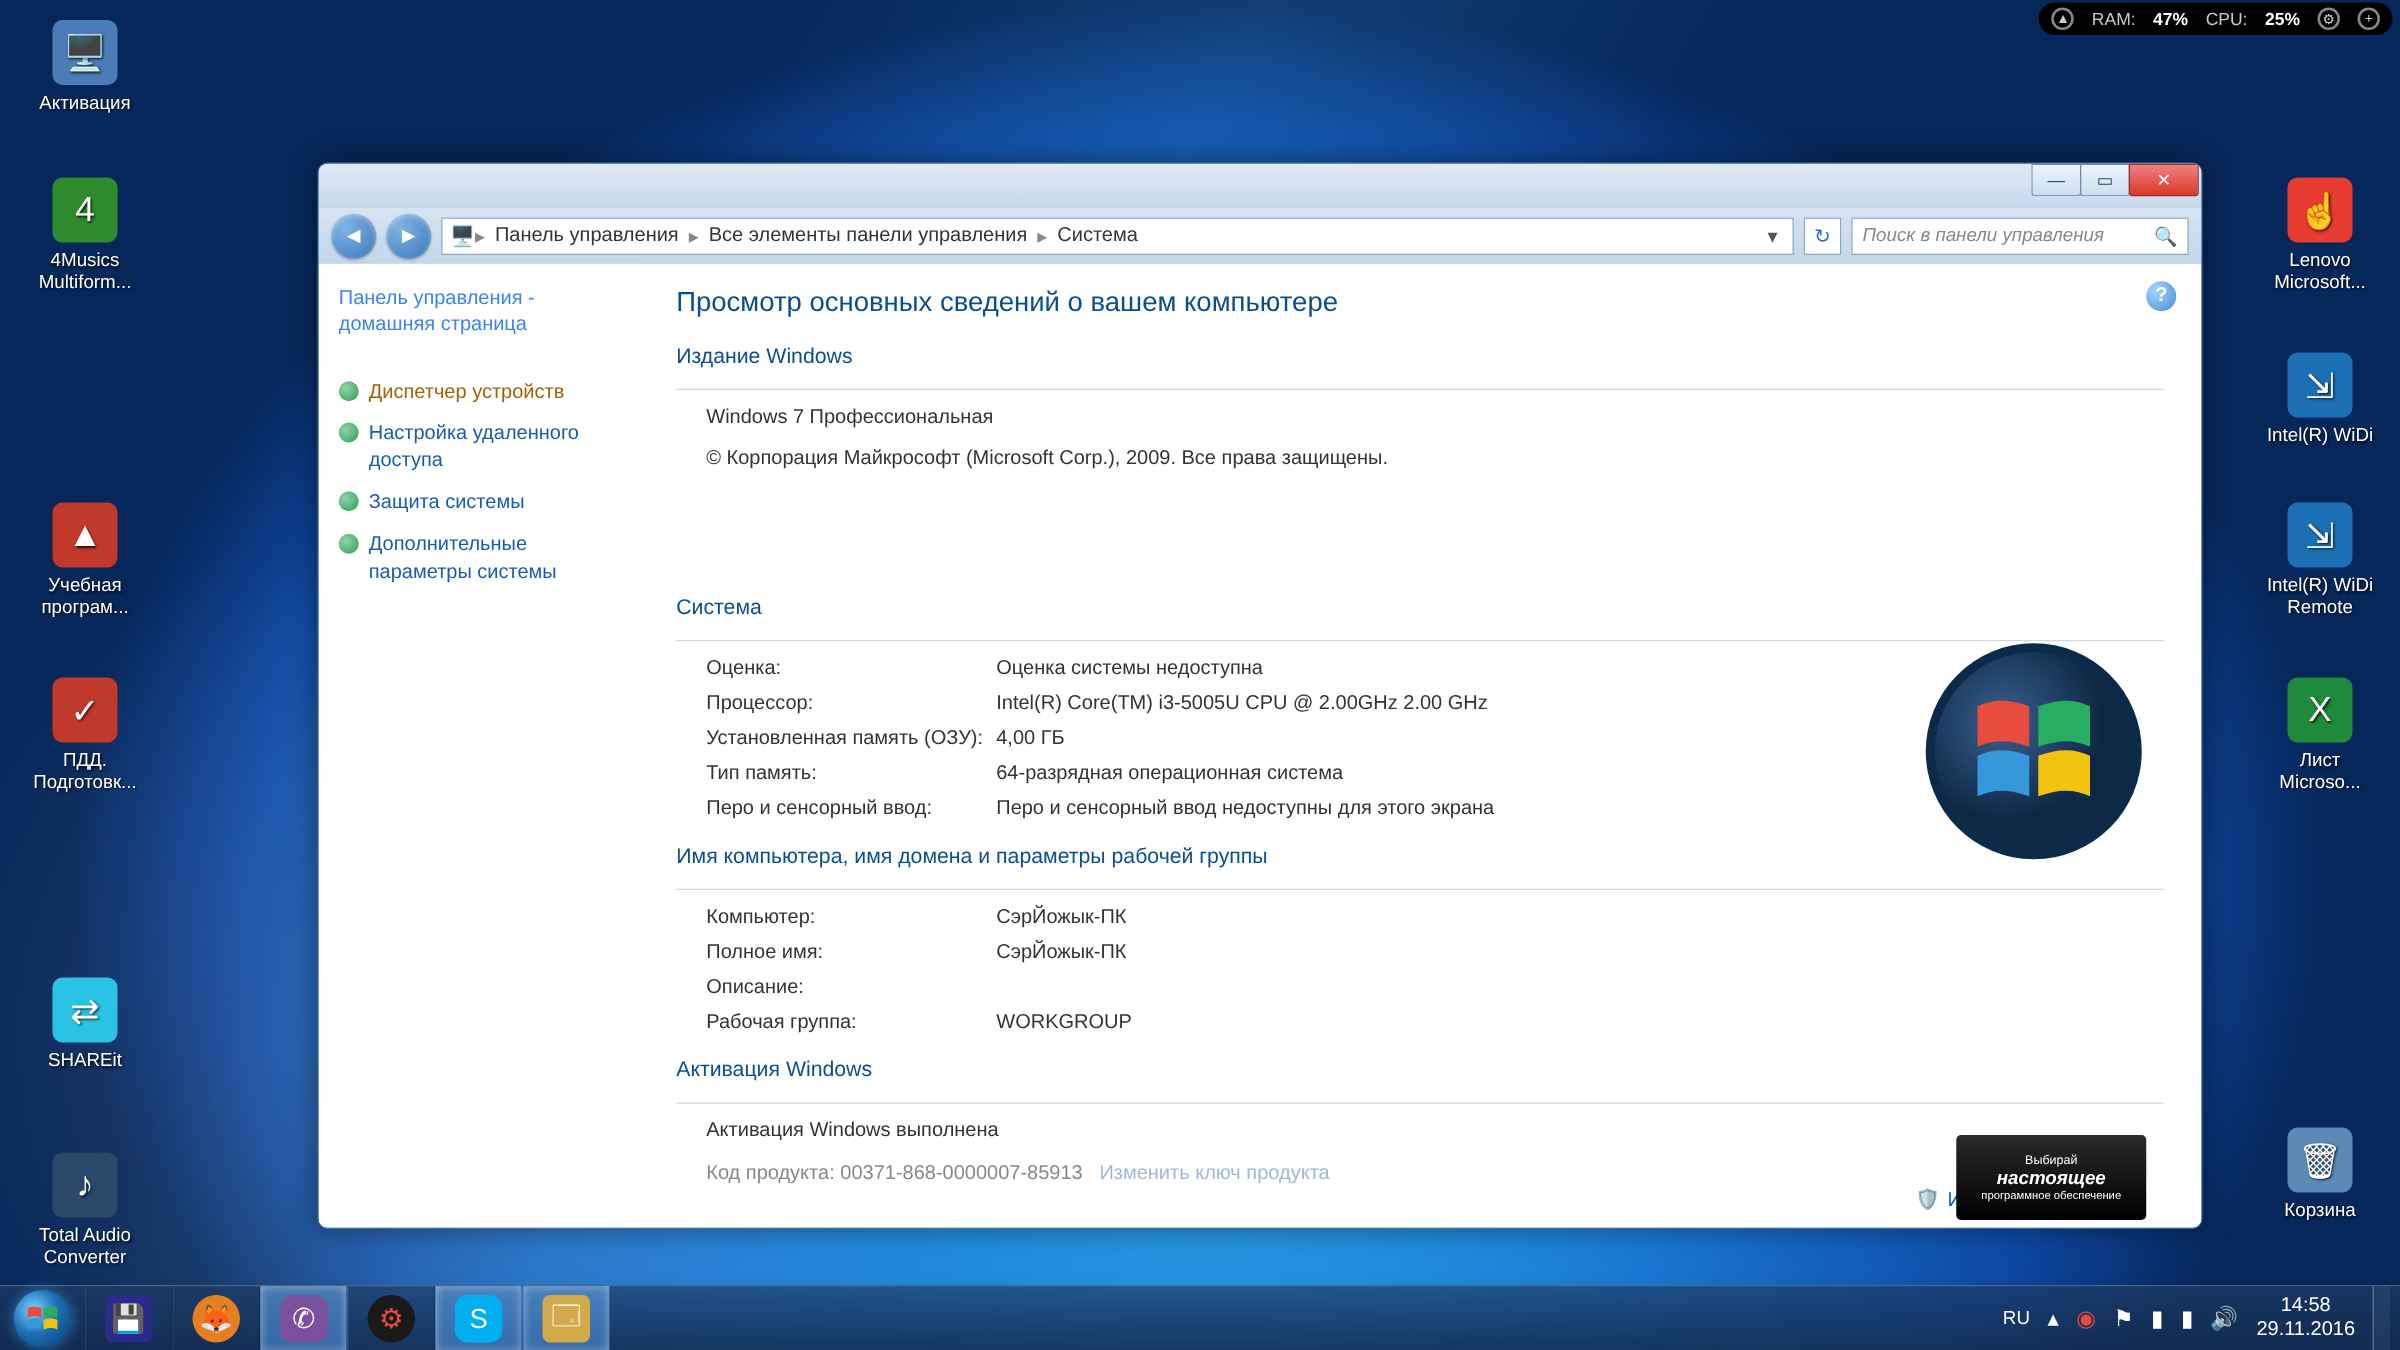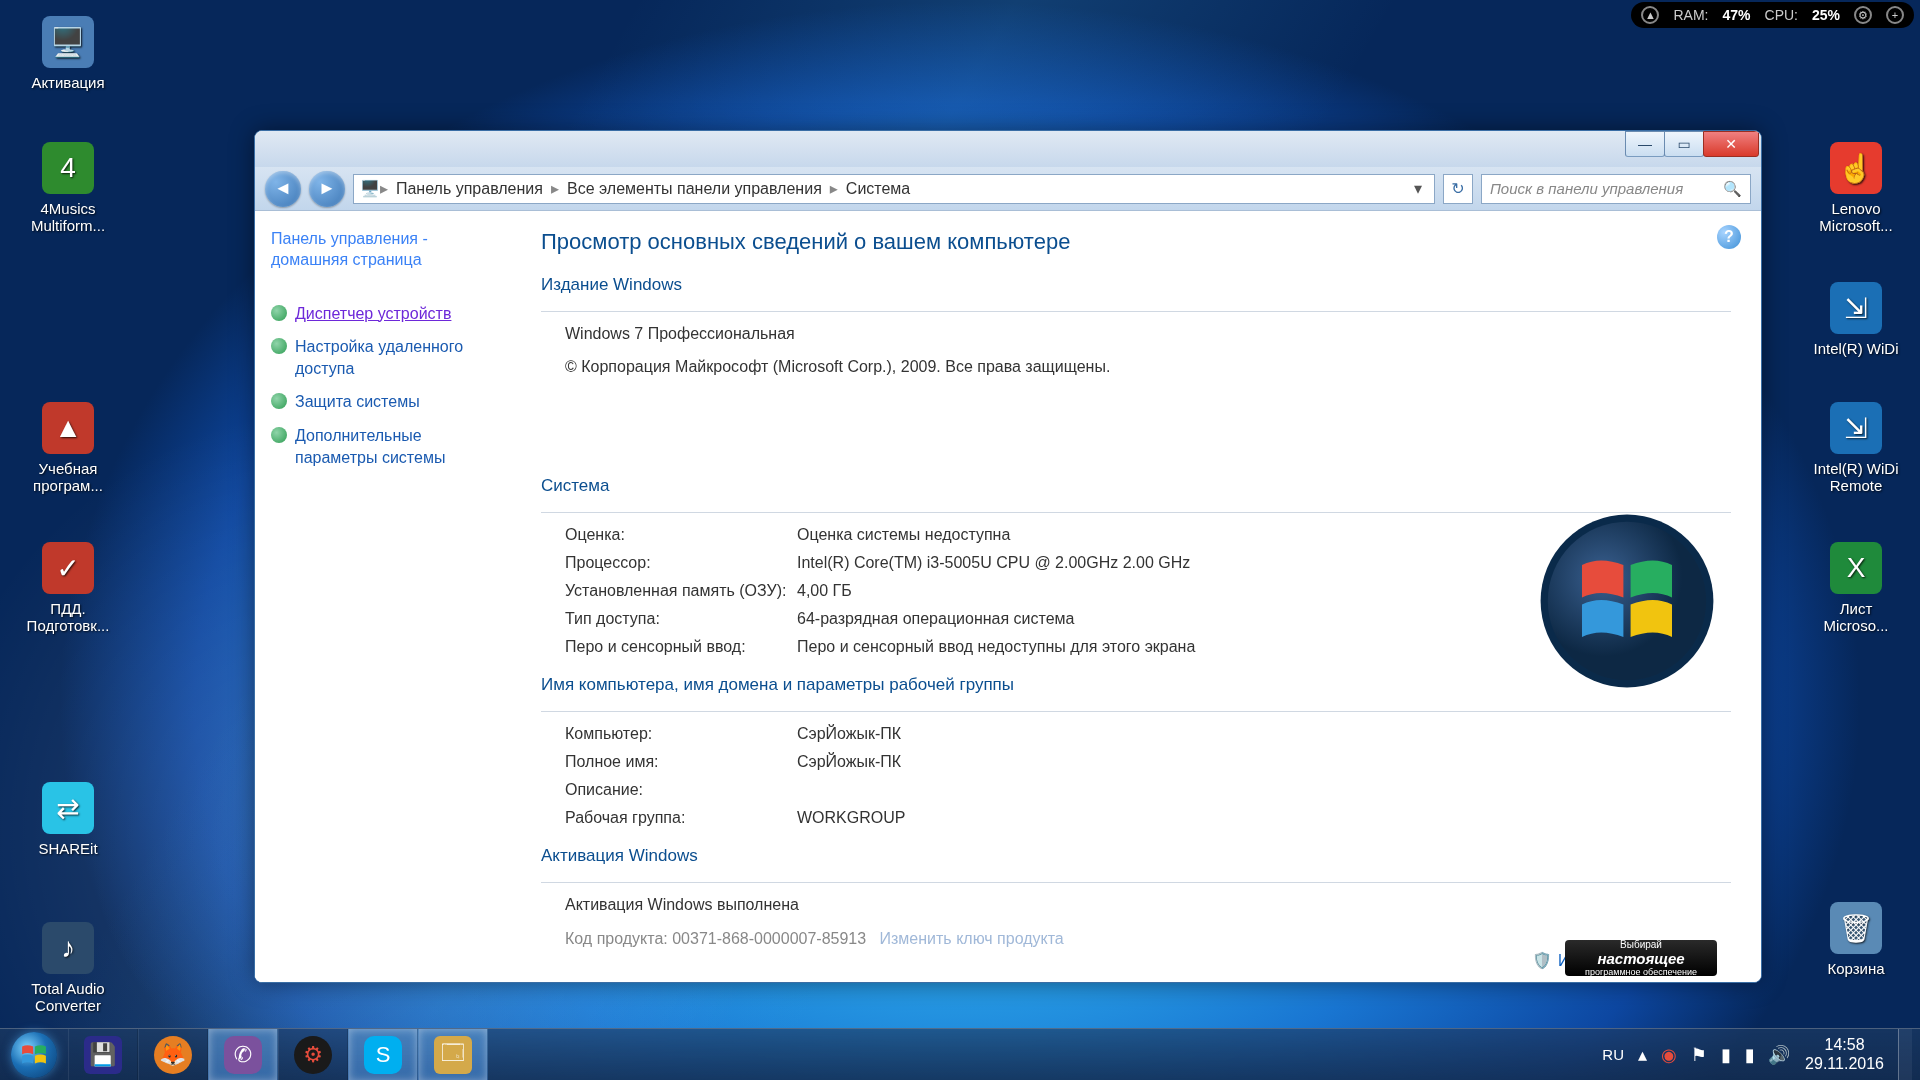--- a/index.html
+++ b/index.html
@@ -30,36 +30,36 @@
 .addr .ar{color:#888}
 .addr .dd{margin-left:auto;color:#555;padding:0 6px}
 .refresh{width:30px;height:30px;background:#fff;border:1px solid #8ba7c6;display:flex;align-items:center;justify-content:center;color:#3a6ea5}
 .search{width:270px;height:30px;background:#fff;border:1px solid #8ba7c6;display:flex;align-items:center;padding:0 8px;color:#888;font-style:italic;font-size:15px}
 .search .mag{margin-left:auto;font-style:normal;color:#5b87b8}
 .body{flex:1;display:flex;background:#fff;overflow:hidden}
 .sidebar{width:256px;background:#fff;padding:18px 16px;display:flex;flex-direction:column;font-size:16px;color:#1a5ab0}
 .sb-head{color:#3b82f6;margin-bottom:32px;line-height:1.3}
 .sb-link{display:flex;align-items:flex-start;gap:8px;margin-bottom:12px;cursor:pointer;line-height:1.35}
 .sb-link .bullet{width:16px;height:16px;flex-shrink:0;border-radius:50%;background:radial-gradient(circle at 35% 35%,#8fd4a9,#2e9c52);margin-top:2px}
-.sb-link.active{text-decoration:underline;color:#6d28d9}
+.sb-link.active{color:#a16207}
 .sb-footer{margin-top:auto;font-size:16px;color:#1a5ab0}
 .sb-footer .hdr{color:#777;margin-bottom:10px}
 .sb-footer .lnk{margin-bottom:10px;cursor:pointer;line-height:1.3}
 .content{flex:1;padding:18px 30px 0 30px;font-size:16px;color:#333;overflow:hidden;position:relative}
 .content h1{font-size:22px;font-weight:400;color:#0b4e8f;margin-bottom:20px}
 .help{position:absolute;right:20px;top:14px;width:24px;height:24px;border-radius:50%;background:radial-gradient(circle at 30% 30%,#a8d4ff,#3d8fd6);color:#fff;display:flex;align-items:center;justify-content:center;font-size:16px;font-weight:bold;cursor:pointer}
 .section-title{color:#0b4e8f;font-size:17px;margin:10px 0 8px;border-bottom:1px solid #d0d8e2;padding-bottom:16px}
 .indent{padding-left:24px;margin-bottom:6px;line-height:1.7}
 .win-logo{position:absolute;right:44px;top:300px;width:180px;height:180px}
 .kv{display:flex;padding-left:24px;line-height:1.75}
 .kv .k{width:232px;color:#333}
 .kv .v{color:#333}
 .linkblue{color:#0b5fc0;cursor:pointer}
 .changelink{position:absolute;right:44px;top:740px;display:flex;align-items:center;gap:6px;color:#0b5fc0;cursor:pointer;font-size:16px;line-height:1.3;text-align:left}
-.genuine{position:absolute;right:44px;bottom:6px;width:152px;height:36px;background:linear-gradient(#2a2a2a,#000);border-radius:4px;color:#fff;font-size:10px;display:flex;flex-direction:column;align-items:center;justify-content:center;padding:4px}
+.genuine{position:absolute;right:44px;bottom:6px;width:152px;height:68px;background:linear-gradient(#2a2a2a,#000);border-radius:4px;color:#fff;font-size:10px;display:flex;flex-direction:column;align-items:center;justify-content:center;padding:4px}
 
 .taskbar{position:absolute;left:0;bottom:0;width:100%;height:52px;background:linear-gradient(rgba(30,60,100,.65),rgba(20,45,80,.85));backdrop-filter:blur(2px);border-top:1px solid rgba(255,255,255,.25);display:flex;align-items:center;z-index:20}
 .start{width:68px;height:52px;display:flex;align-items:center;justify-content:center;cursor:pointer}
 .orb{width:46px;height:46px;border-radius:50%;background:radial-gradient(circle at 35% 35%,#7fd4ff 0%,#1b6fb5 45%,#0a3a6e 100%);display:flex;align-items:center;justify-content:center;box-shadow:0 0 10px rgba(80,180,255,.5)}
 .tb-pinned{display:flex;height:100%}
 .tb-item{width:70px;height:52px;display:flex;align-items:center;justify-content:center;cursor:pointer;border-left:1px solid rgba(255,255,255,.08);border-right:1px solid rgba(0,0,0,.15)}
 .tb-item.active{background:linear-gradient(rgba(120,190,255,.45),rgba(80,150,230,.55));box-shadow:inset 0 0 8px rgba(255,255,255,.4)}
 .tb-ico{width:38px;height:38px;border-radius:6px;display:flex;align-items:center;justify-content:center;font-size:22px;color:#fff}
 .tray{margin-left:auto;display:flex;align-items:center;gap:14px;padding-right:8px;color:#fff;font-size:15px}
 .tray .clk{text-align:center;line-height:1.15;font-size:16px}
@@ -233,21 +233,21 @@
           </div>
         <div class="kv">
             <div class="k">Процессор:</div>
             <div class="v">Intel(R) Core(TM) i3-5005U CPU @ 2.00GHz   2.00 GHz</div>
           </div>
         <div class="kv">
             <div class="k">Установленная память (ОЗУ):</div>
             <div class="v">4,00 ГБ</div>
           </div>
         <div class="kv">
-            <div class="k">Тип доступа:</div>
+            <div class="k">Тип память:</div>
             <div class="v">64-разрядная операционная система</div>
           </div>
         <div class="kv">
             <div class="k">Перо и сенсорный ввод:</div>
             <div class="v">Перо и сенсорный ввод недоступны для этого экрана</div>
           </div>
 
         <div class="section-title" style="margin-top:14px">Имя компьютера, имя домена и параметры рабочей группы</div>
         <div class="kv">
             <div class="k">Компьютер:</div>

